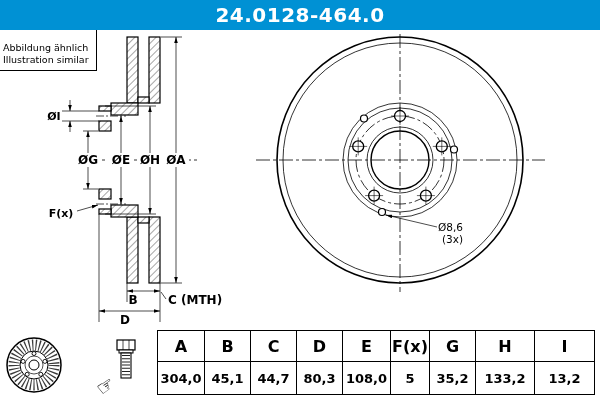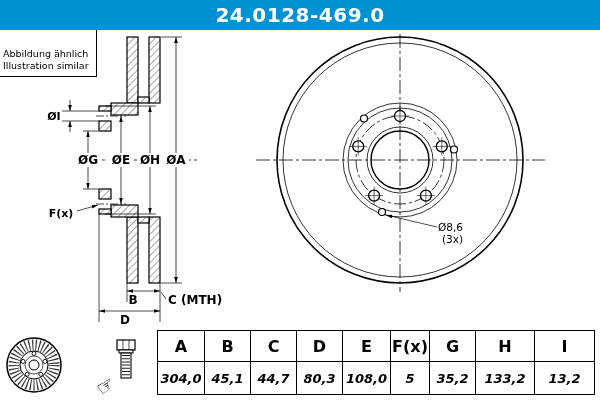--- a/index.html
+++ b/index.html
@@ -1,40 +1,40 @@
 <!DOCTYPE html>
 <html style="--accent: #0091d4;"><head>
 <meta charset="utf-8">
 <style>
   html,body{margin:0;padding:0;background:#fff;}
   .page{position:relative;width:600px;height:400px;background:#fff;overflow:hidden;
         font-family:"DejaVu Sans","Liberation Sans",sans-serif;color:#000;}
   .topbar{position:absolute;top:0;left:0;width:600px;height:30px;
           background:var(--accent,#0091d4);color:#fff;display:flex;align-items:center;
           justify-content:center;gap:38px;font-weight:bold;font-size:20px;letter-spacing:.5px;}
-  .note{position:absolute;top:30px;left:0;width:90px;padding:18px 3px 4px 3px;
+  .note{position:absolute;top:30px;left:0;width:90px;padding:12px 3px 4px 3px;
         border-right:1.4px solid #000;border-bottom:1.4px solid #000;background:#fff;
         font-size:9.5px;line-height:12px;}
   .drawing{position:absolute;top:30px;left:0;}
   .spec-table{position:absolute;top:330px;left:157px;border-collapse:collapse;background:#fff;}
   .spec-table th,.spec-table td{border:1.7px solid #000;text-align:center;vertical-align:middle;
         padding:0;white-space:nowrap;font-family:"DejaVu Sans","Liberation Sans",sans-serif;}
   .spec-table th{height:30px;font-size:16px;font-weight:bold;}
-  .spec-table td{height:32px;font-size:13px;font-weight:bold;font-style:italic;}
+  .spec-table td{height:32px;font-size:13px;font-weight:bold;}
   .disc-icon{position:absolute;top:336px;left:5px;}
   .bolt-icon{position:absolute;top:333px;left:92px;}
   svg text{font-family:"DejaVu Sans","Liberation Sans",sans-serif;fill:#000;}
 </style>
 </head>
 <body>
 
 <div class="page">
 
   <header class="topbar">
-    <span>24.0128-469.0</span>
+    <span>24.0128-464.0</span>
   </header>
 
   <div class="note">
     <div>Abbildung ähnlich</div>
     <div>Illustration similar</div>
   </div>
 
   <svg class="drawing" width="600" height="300" viewBox="0 0 600 300">
     <defs>
       <pattern id="hatch" width="5" height="5" patternUnits="userSpaceOnUse" patternTransform="rotate(45)">

